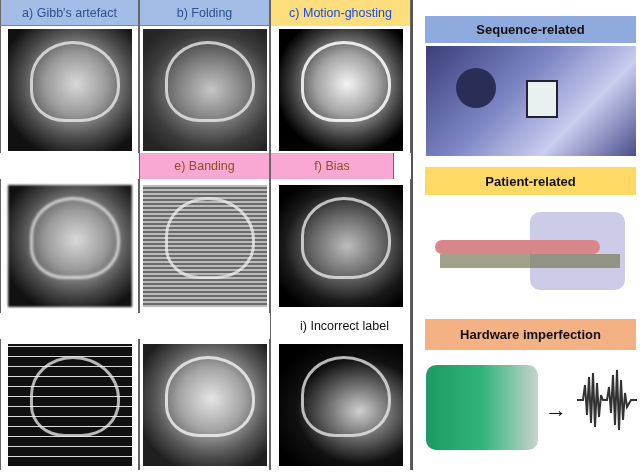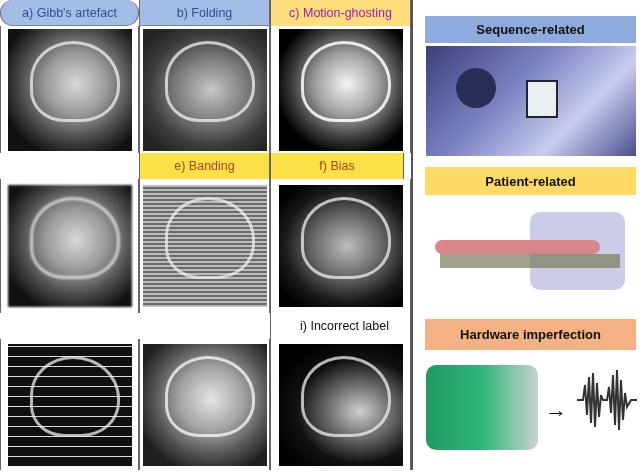--- a/index.html
+++ b/index.html
@@ -1,54 +1,54 @@
 <!DOCTYPE html>
 <html><head>
 <meta charset="utf-8">
 <style>
   html,body{margin:0;padding:0;background:#fff;}
   body{width:640px;height:473px;position:relative;overflow:hidden;font-family:"Liberation Sans",sans-serif;}
   .grid{position:absolute;left:0;top:0;width:411px;height:470px;border-right:2px solid #555;}
   .hdr{position:absolute;height:26px;display:flex;align-items:center;justify-content:center;font-size:12.5px;box-sizing:border-box;border-left:1px solid #666;border-right:1px solid #666;}
   .blue{background:#a4bde6;color:#2f4f8f;border-bottom:1px solid #6d86b8;}
-  .yellow{background:#fedd7c;color:#a21caf;}
-  .orange{background:#fde047;color:#9a4a1f;}
+  .yellow{background:#fedd7c;color:#1d4ed8;}
+  .orange{background:#f9a8d4;color:#9a4a1f;}
   .white{background:#fff;color:#111;padding-left:8px;}
   .cell{position:absolute;box-sizing:border-box;border-left:1px solid #666;border-right:1px solid #666;display:flex;align-items:center;justify-content:center;background:#fff;}
   .mri{width:124px;height:122px;background:radial-gradient(ellipse at 55% 45%,#d9d9d9 0%,#9a9a9a 32%,#4a4a4a 58%,#111 80%);position:relative;overflow:hidden;}
   .mri::after{content:"";position:absolute;left:18%;top:10%;width:68%;height:62%;border-radius:50% 55% 45% 40%;border:3px solid rgba(240,240,240,.75);}
   .mri.dark{background:radial-gradient(ellipse at 55% 50%,#bdbdbd 0%,#6a6a6a 35%,#1a1a1a 65%,#000 85%);}
   .mri.band{background:repeating-linear-gradient(0deg,#bbb 0 2px,#6a6a6a 2px 4px);}
   .mri.zip{background:repeating-linear-gradient(0deg,#111 0 9px,#ddd 9px 10px),#222;}
   .mri.blur{filter:blur(1.2px);}
   .banner{position:absolute;left:425px;width:211px;display:flex;align-items:center;justify-content:center;font-weight:bold;font-size:13px;color:#111;}
   .illus{position:absolute;}
   .arrow{position:absolute;left:545px;top:397px;font-size:22px;color:#111;}
 </style>
 </head>
 <body>
 
 <div class="grid">
 
-  <div class="hdr blue" style="left:0;top:0;width:139px;border-radius:13px;">a) Gibb's artefact</div>
+  <div class="hdr blue" style="left:0;top:0;width:139px;">a) Gibb's artefact</div>
   <div class="hdr blue" style="left:139px;top:0;width:131px;text-align:center;">b) Folding</div>
   <div class="hdr yellow" style="left:270px;top:0;width:141px;">c) Motion-ghosting</div>
 
   <div class="cell" style="left:0;top:26px;width:139px;height:127px;">
       <div class="mri"></div>
     </div>
   <div class="cell" style="left:139px;top:26px;width:131px;height:127px;">
       <div class="mri dark" style="opacity:.85"></div>
     </div>
   <div class="cell" style="left:270px;top:26px;width:141px;height:127px;">
       <div class="mri" style="filter:contrast(1.3)"></div>
     </div>
 
   <div class="hdr orange" style="left:139px;top:153px;width:131px;">e) Banding</div>
-  <div class="hdr orange" style="left:270px;top:153px;width:134px;">f) Bias</div>
+  <div class="hdr orange" style="left:270px;top:153px;width:124px;">f) Bias</div>
 
   <div class="cell" style="left:0;top:179px;width:139px;height:134px;">
       <div class="mri blur"></div>
     </div>
   <div class="cell" style="left:139px;top:179px;width:131px;height:134px;">
       <div class="mri band"></div>
     </div>
   <div class="cell" style="left:270px;top:179px;width:141px;height:134px;">
       <div class="mri dark"></div>
     </div>

